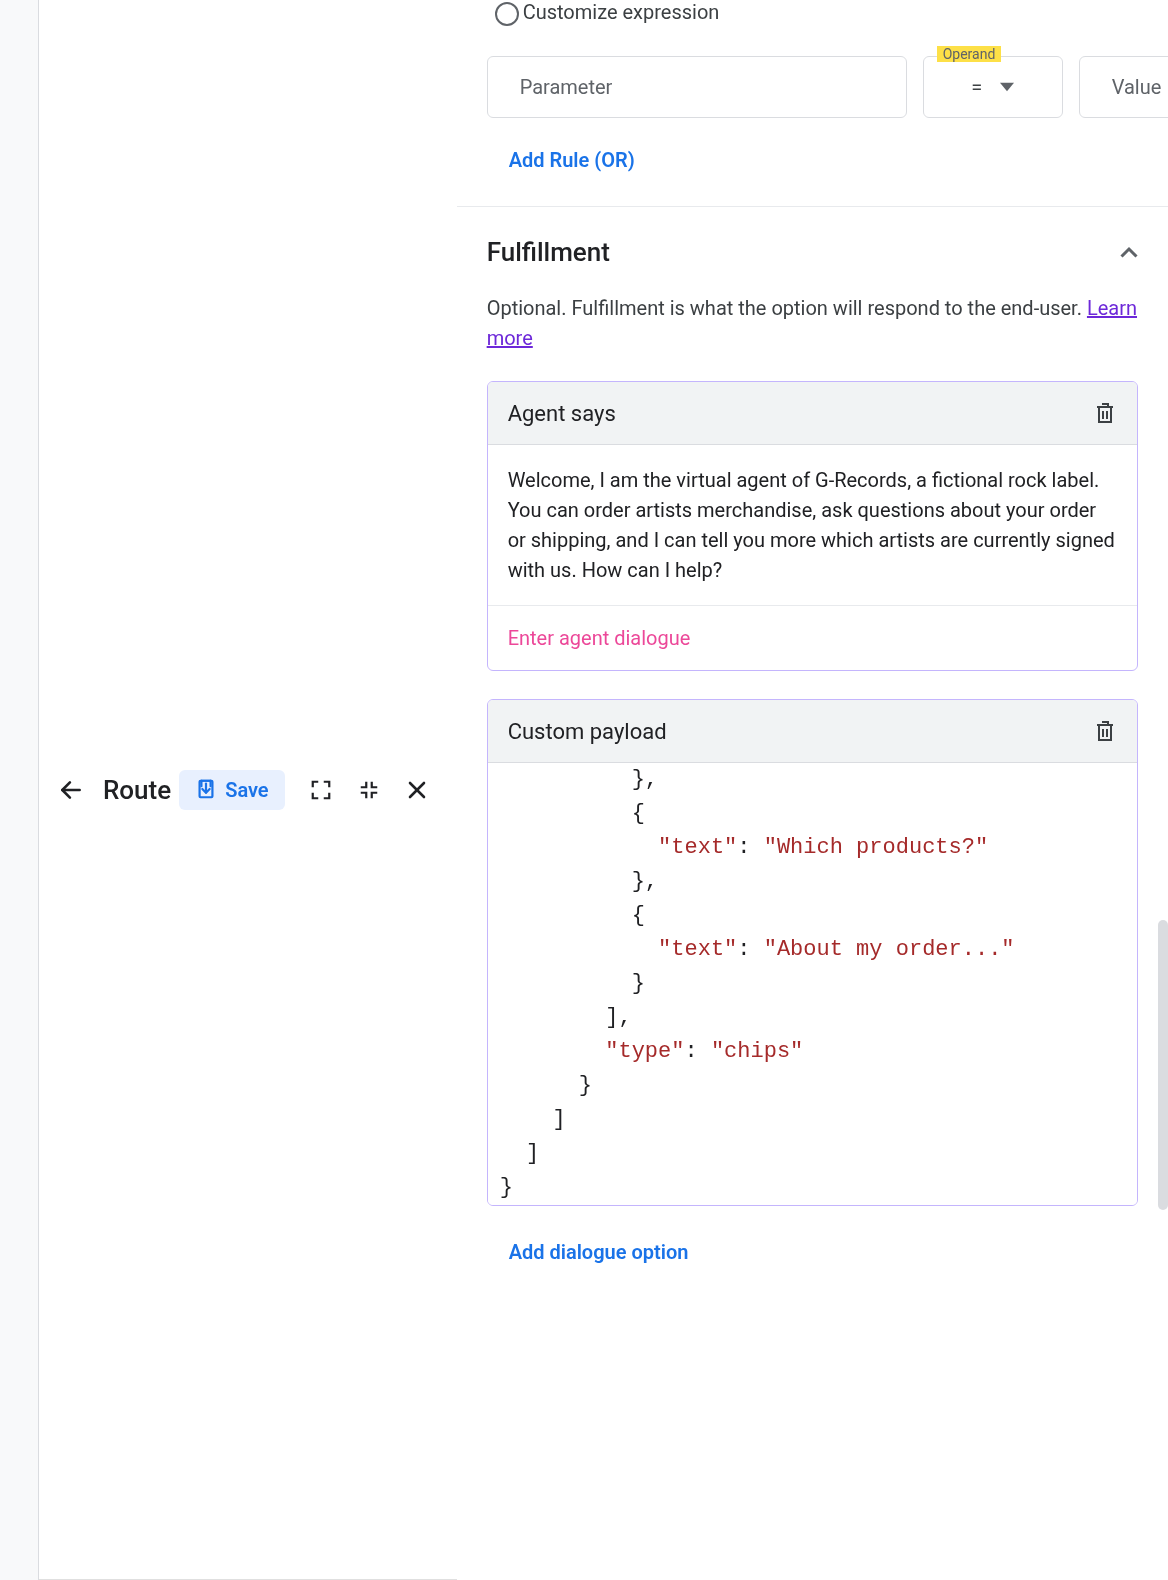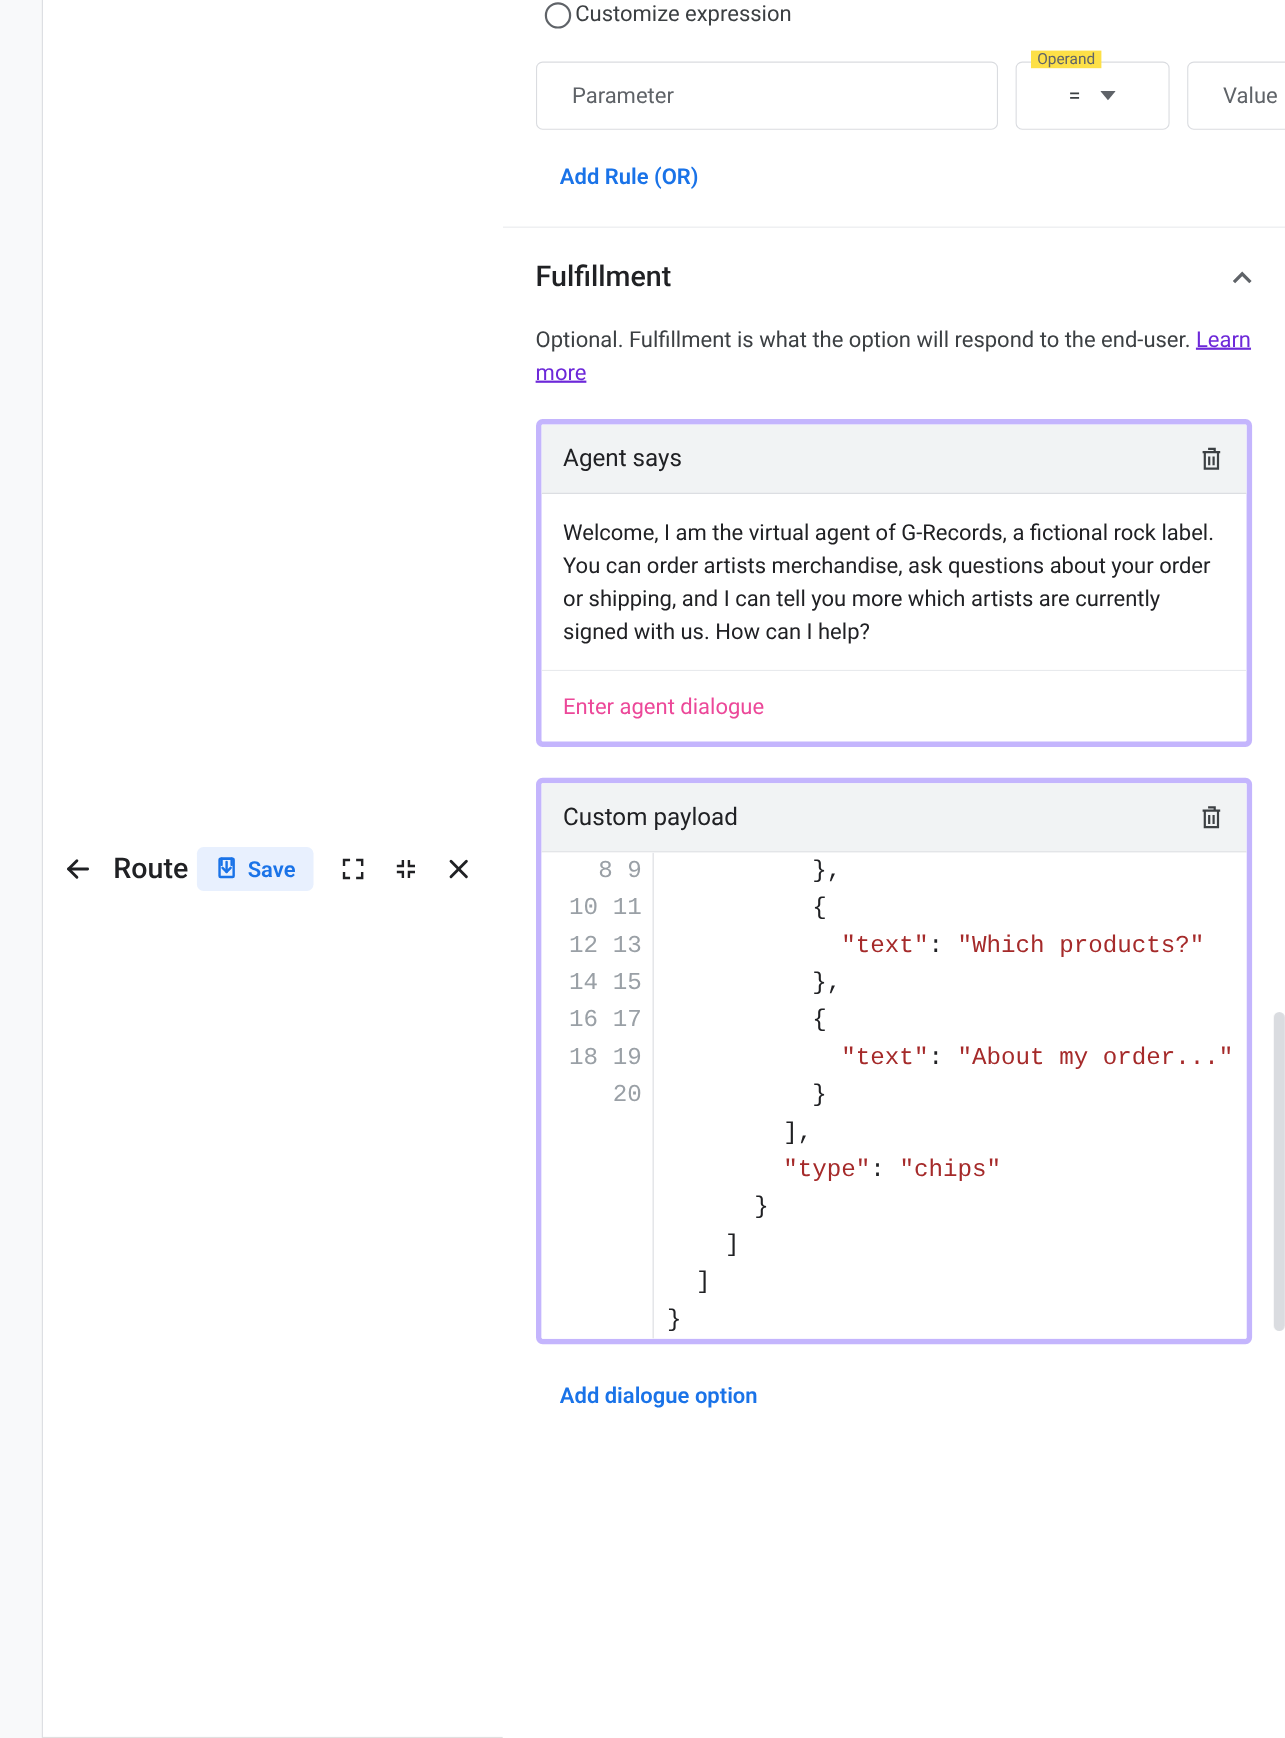--- a/index.html
+++ b/index.html
@@ -155,21 +155,21 @@
     color: #3c4043;
     margin-top: 26px;
     line-height: 1.5;
   }
   .section-desc a {
     color: #6d28d9;
     margin-top: 16px;
   }
 
   .card {
-    border: 5px solid #c4b5fd;
+    border: 1px solid #c4b5fd;
     border-radius: 6px;
     margin-top: 28px;
     overflow: hidden;
   }
   .card-header {
     display: flex;
     align-items: center;
     justify-content: space-between;
     padding: 18px 20px;
     background: #f1f3f4;
@@ -352,34 +352,20 @@
           <svg width="24" height="26" viewBox="0 0 24 24" fill="none" stroke="#3c4043" stroke-width="2">
               <path d="M4 6h16"></path>
               <path d="M9 3h6v3"></path>
               <path d="M6 6v15h12V6"></path>
               <line x1="10" y1="10" x2="10" y2="18"></line>
               <line x1="14" y1="10" x2="14" y2="18"></line>
             </svg>
         </span>
       </div>
       <div class="code-area">
-        <div class="gutter" id="gutter">8
-9
-10
-11
-12
-13
-14
-15
-16
-17
-18
-19
-20
-</div>
         <div class="code" id="code">          },
           {
             <span class="s">"text"</span>: <span class="s">"Which products?"</span>
           },
           {
             <span class="s">"text"</span>: <span class="s">"About my order..."</span>
           }
         ],
         <span class="s">"type"</span>: <span class="s">"chips"</span>
       }

